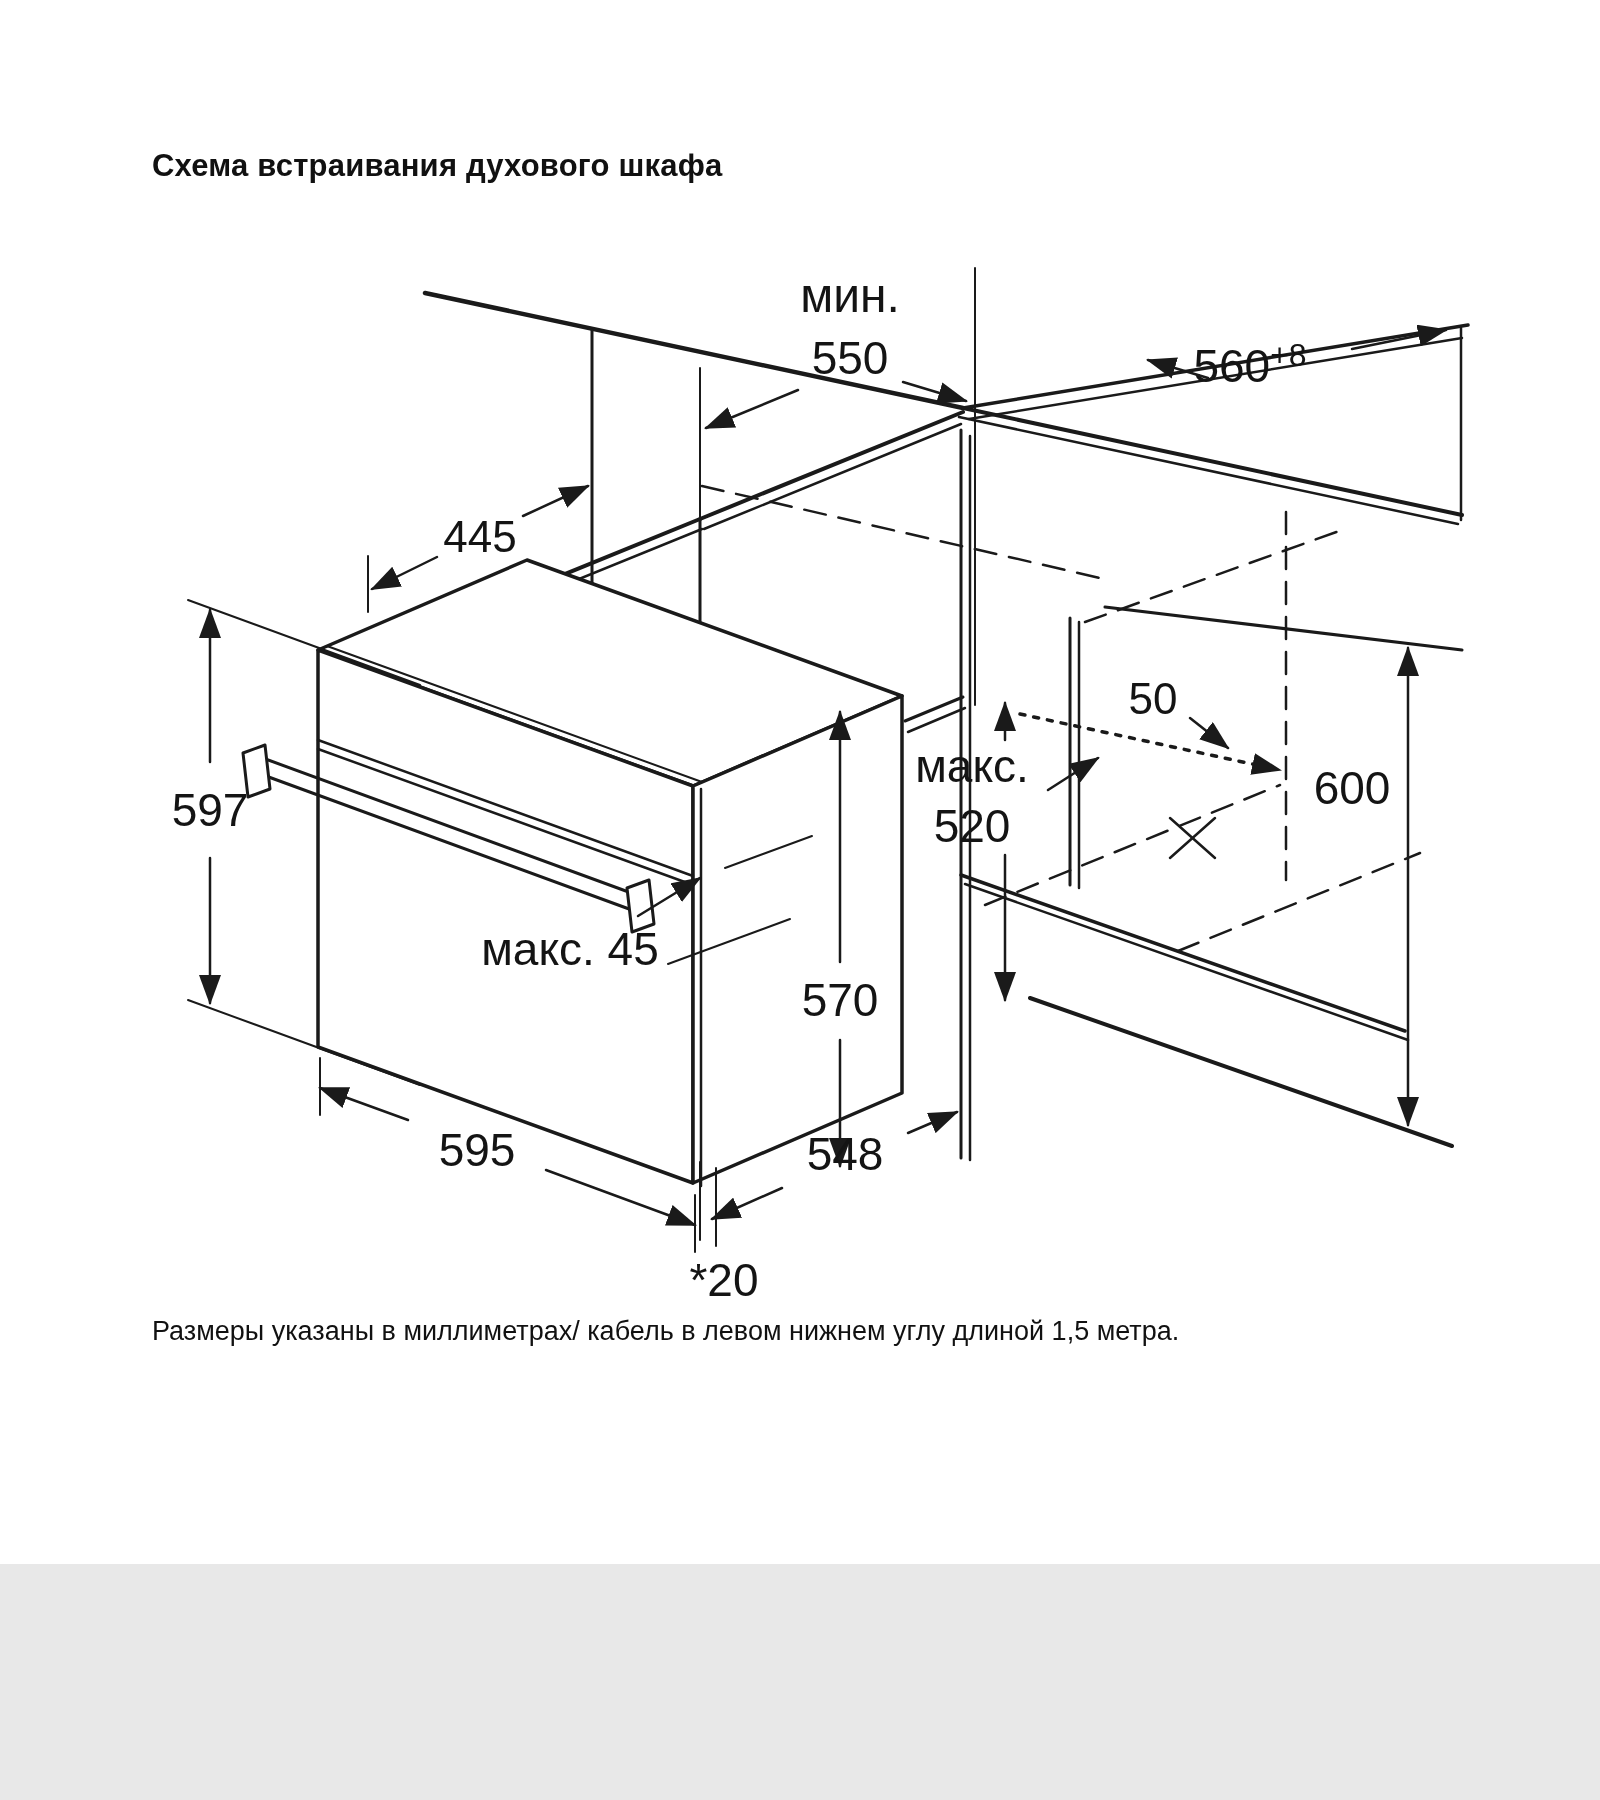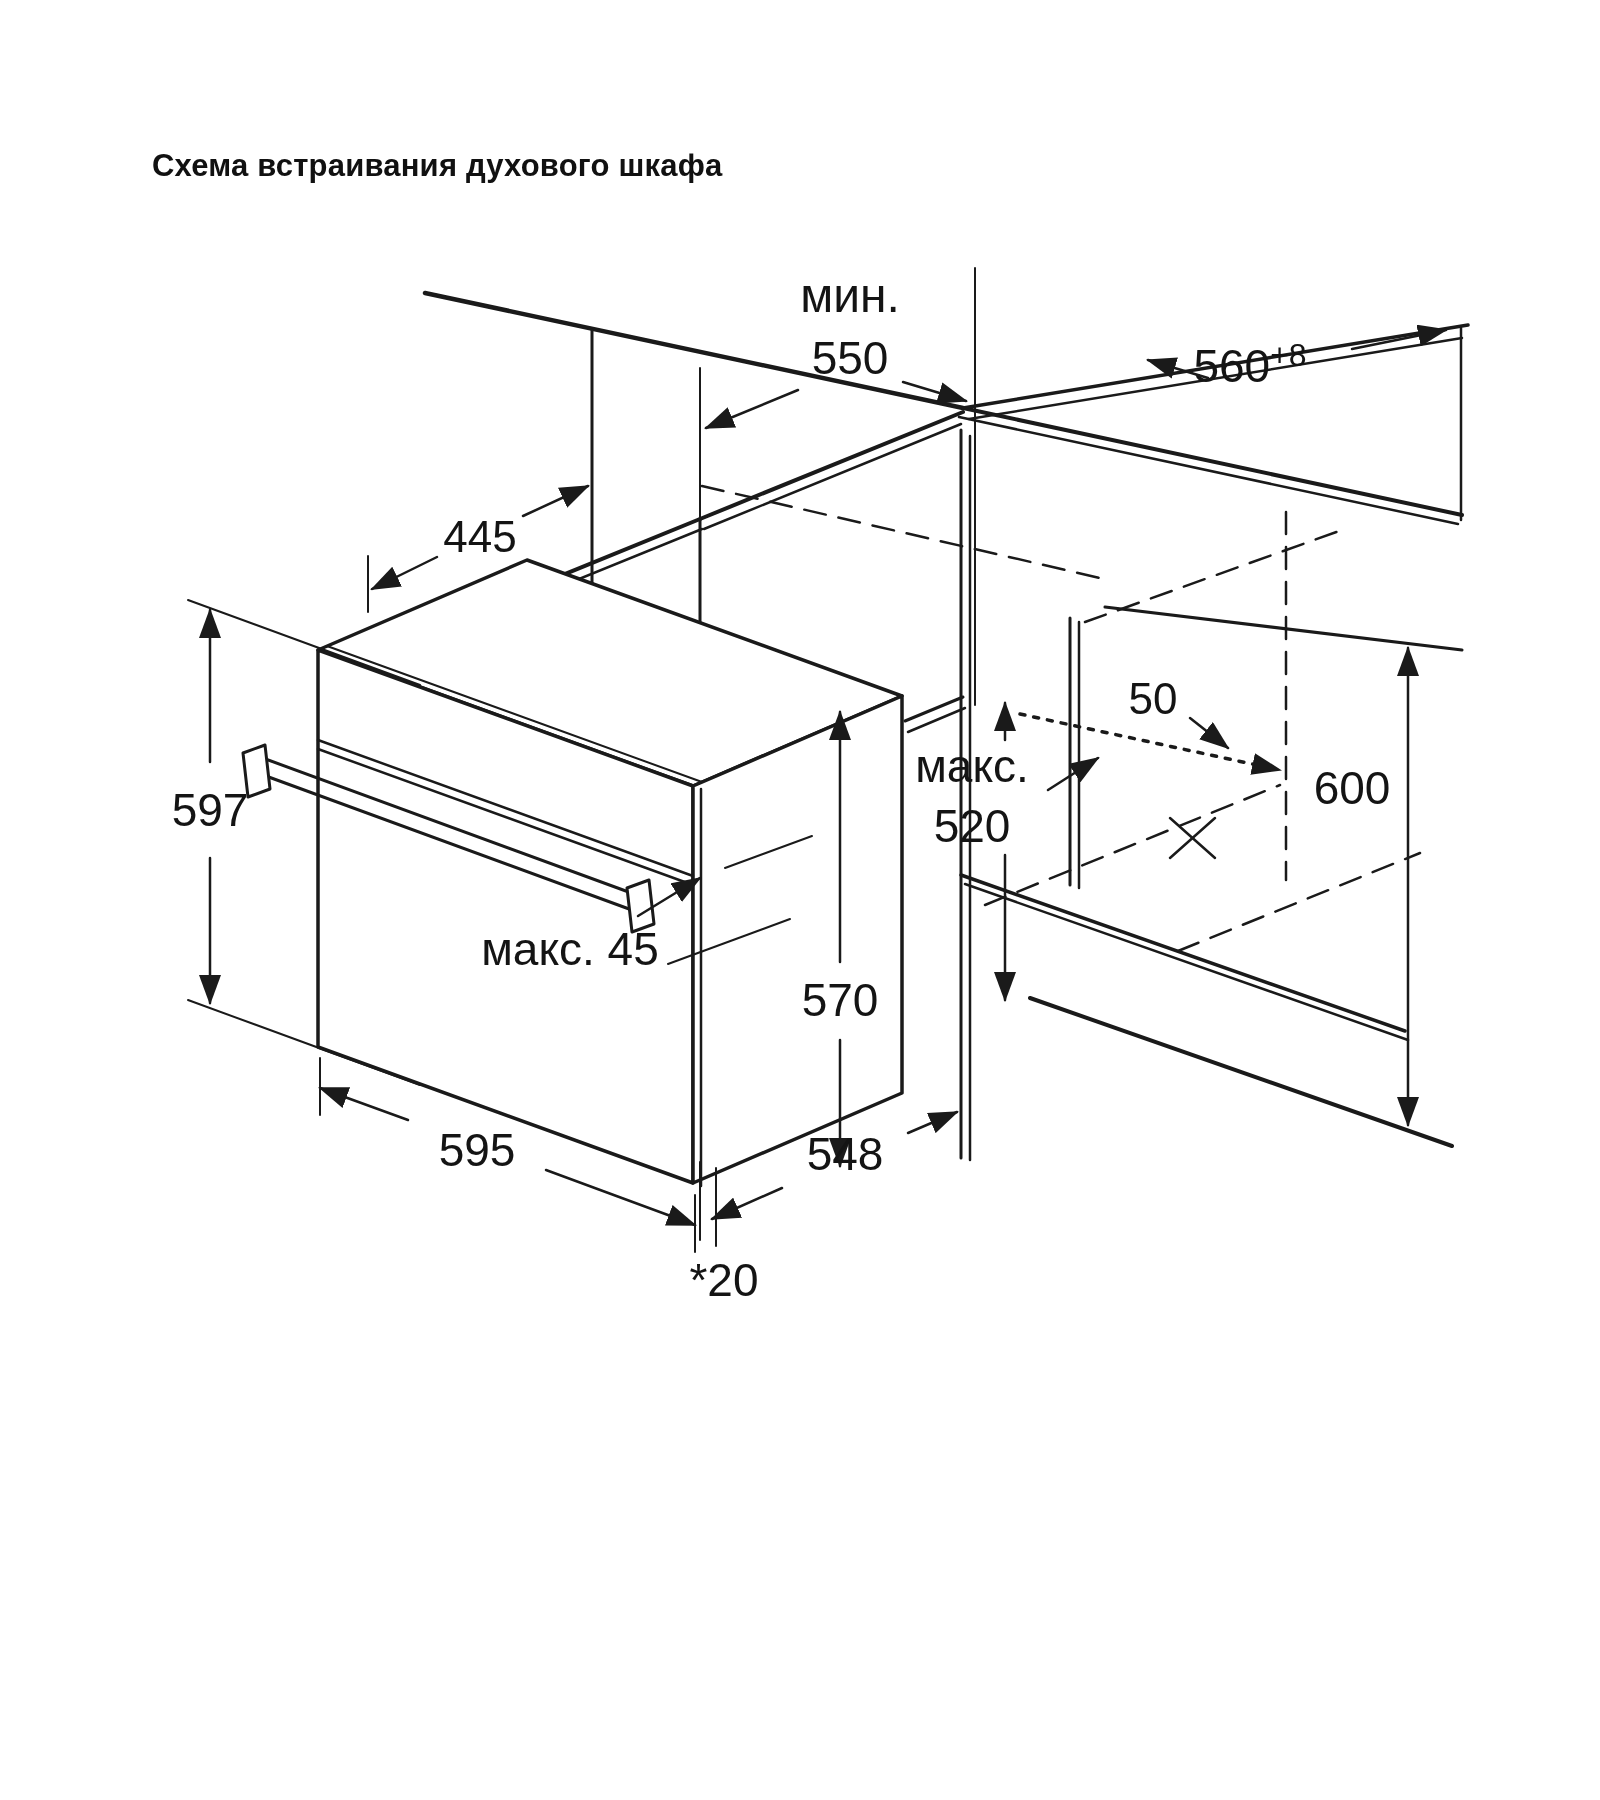--- a/index.html
+++ b/index.html
@@ -1,16 +1,16 @@
 <!DOCTYPE html>
 <html><head>
 <meta charset="utf-8">
 <style>
   html,body{margin:0;padding:0;background:#e8e8e8;}
-  #page{position:relative;width:1600px;height:1800px;background:#ffffff;overflow:hidden;
+  #page{position:relative;width:1600px;height:1564px;background:#ffffff;overflow:hidden;
         font-family:"Liberation Sans", sans-serif;color:#111;}
   #page-title{position:absolute;left:152px;top:148px;font-size:31px;font-weight:bold;letter-spacing:.2px;}
   #page-caption{position:absolute;left:152px;top:1316px;font-size:27px;}
   #drawing{position:absolute;left:0;top:0;}
   svg line, svg path.ln, svg polyline{stroke:#1a1a1a;fill:none;stroke-linecap:round;}
   svg polygon.face{fill:#ffffff;stroke:#1a1a1a;stroke-linejoin:round;}
   svg text{fill:#141414;font-family:"Liberation Sans", sans-serif;text-anchor:middle;}
   .w45{stroke-width:4.5px}.w4{stroke-width:4px}.w35{stroke-width:3.5px}
   .w3{stroke-width:3px}.w25{stroke-width:2.5px}.w2{stroke-width:2px}
   .dash{stroke-dasharray:22 13}
@@ -155,13 +155,14 @@
       <text class="t46" x="845" y="1170">548</text>
       <line class="w25" x1="712" y1="1219" x2="782" y2="1188" marker-start="url(#ah)"></line>
       <line class="w25" x1="908" y1="1133" x2="957" y2="1112" marker-end="url(#ah)"></line>
 
       <text class="t46" x="724" y="1296">*20</text>
       <line class="w2" x1="700" y1="1162" x2="700" y2="1240"></line>
       <line class="w2" x1="716" y1="1168" x2="716" y2="1246"></line>
     </g>
   </svg>
 
+  <div id="page-caption">Размеры указаны в миллиметрах/ кабель в левом нижнем углу длиной 1,5 метра.</div>
 </div>
 
 </body></html>

